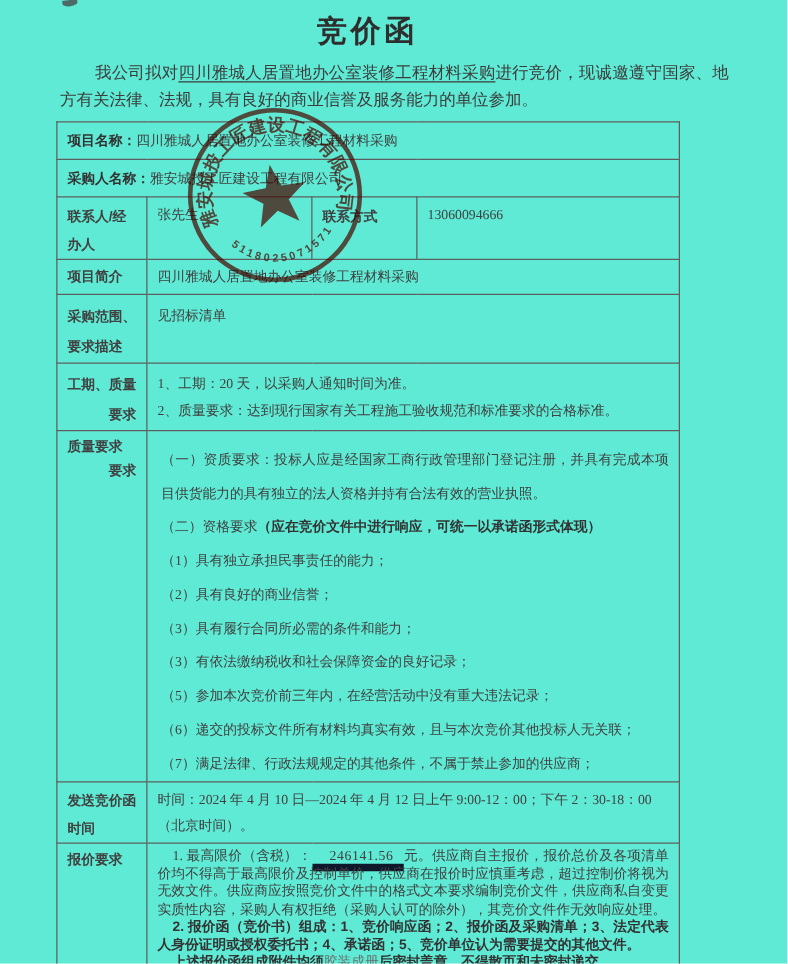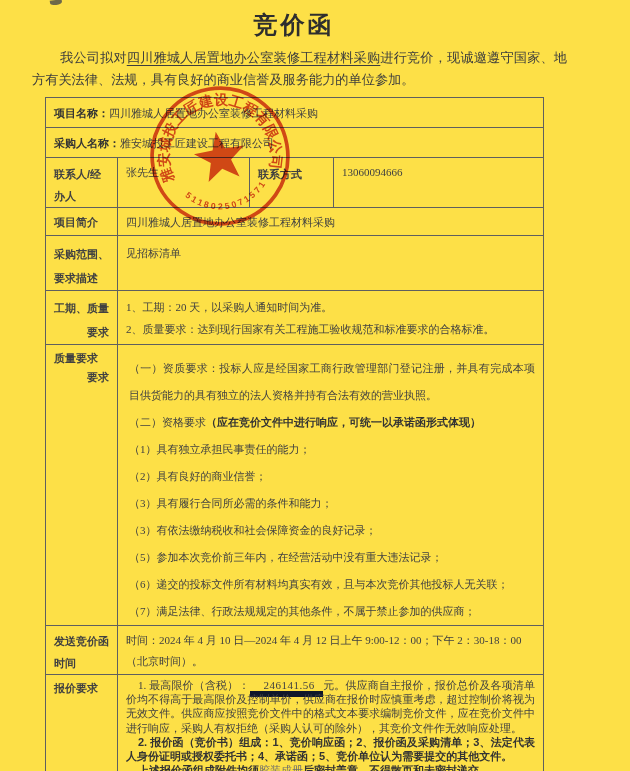--- a/index.html
+++ b/index.html
@@ -1,31 +1,31 @@
 <!DOCTYPE html>
 <html><head>
 <meta charset="utf-8">
 <style>
   * { margin:0; padding:0; box-sizing:border-box; }
   html,body { background:#ffffff; }
   .page {
-    position:relative; width:630px; height:771px; background:#fde047;
+    position:relative; width:630px; height:771px; background:#5eead4;
     font-family:"Liberation Serif", serif; color:#414141; overflow:hidden;
   }
   .artifact {
     position:absolute; left:50px; top:0; width:12px; height:5px;
     background:#4a4a4a; border-radius:0 0 60% 60%; transform:rotate(-8deg); opacity:.8;
   }
   .title {
     position:absolute; top:9px; left:45px; width:498px; text-align:center;
     font-size:24px; font-weight:bold; letter-spacing:3px; color:#2e2e2e;
     font-family:"Liberation Serif", serif;
   }
   .intro {
-    position:absolute; left:32px; top:47px; width:535px;
+    position:absolute; left:48px; top:47px; width:535px;
     font-size:13.2px; line-height:21.5px; text-indent:28px; color:#3d3d3d;
     text-align:justify;
   }
   .intro .uline { text-decoration:underline; text-underline-offset:3px; }
 
   table.bid {
     position:absolute; left:45px; top:97px; width:498px;
     border-collapse:collapse; table-layout:fixed;
   }
   table.bid td {
@@ -156,21 +156,21 @@
       <td class="lbl">
         <div>发送竞价函</div>
         <div>时间</div>
       </td>
       <td colspan="3">时间：2024 年 4 月 10 日—2024 年 4 月 12 日上午 9:00-12：00；下午 2：30-18：00（北京时间）。</td>
     </tr>
 
     <tr class="r9">
       <td class="lbl vmid">报价要求</td>
       <td colspan="3" class="content">
-        <p><span>1. 最高限价（含税）：</span><span class="amt">246141.56 </span><span>元。供应商自主报价，报价总价及各项清单价均不得高于最高限价及控制单价，供应商在报价时应慎重考虑，超过控制价将视为无效文件。供应商应按照竞价文件中的格式文本要求编制竞价文件，应在竞价文件中进行响应，采购人有权拒绝（采购人认可的除外），其竞价文件作无效响应处理。</span></p>
+        <p><span>1. 最高限价（含税）：</span><span class="amt">246141.56 </span><span>元。供应商自主报价，报价总价及各项清单价均不得高于最高限价及控制单价，供应商在报价时应慎重考虑，超过控制价将视为无效文件。供应商应按照竞价文件中的格式文本要求编制竞价文件，供应商私自变更实质性内容，采购人有权拒绝（采购人认可的除外），其竞价文件作无效响应处理。</span></p>
         <p class="p-bold">2. 报价函（竞价书）组成：1、竞价响应函；2、报价函及采购清单；3、法定代表人身份证明或授权委托书；4、承诺函；5、竞价单位认为需要提交的其他文件。</p>
         <p class="p-bold"><span>上述报价函组成附件均须</span><span class="glue">胶装成册</span><span>后密封盖章，不得散页和未密封递交。</span></p>
       </td>
     </tr>
   </tbody>
     </table>
 
   <div class="seal">
     <svg viewBox="0 0 144 144" width="148" height="148">
       <defs>

